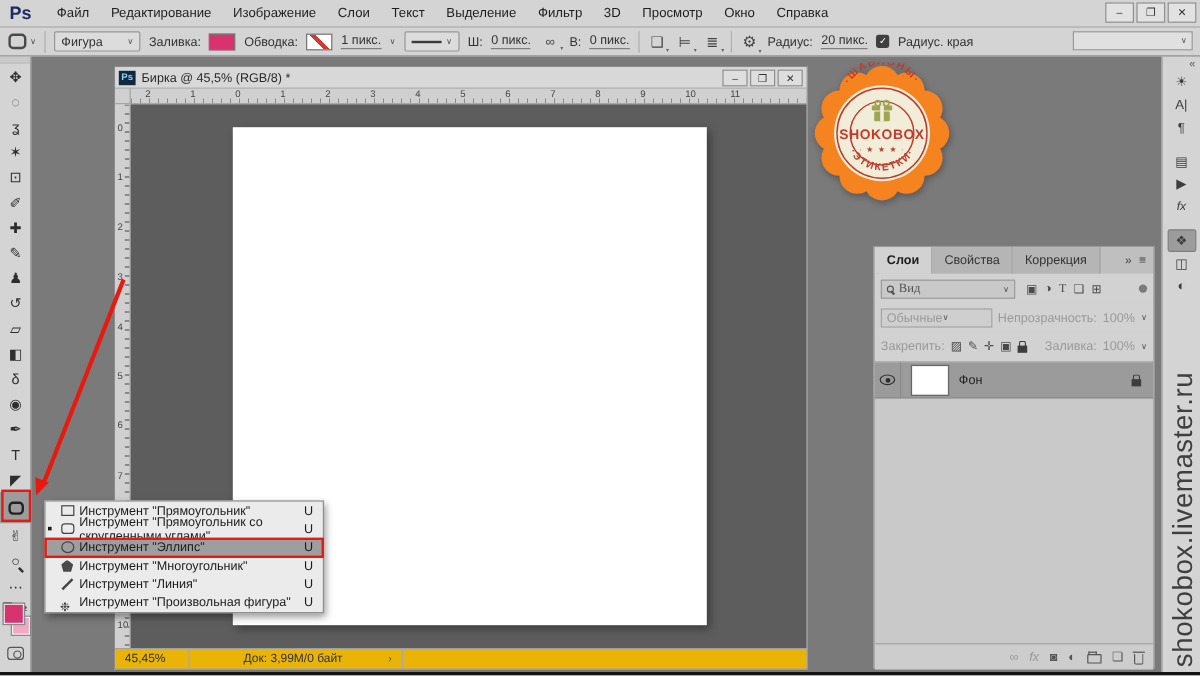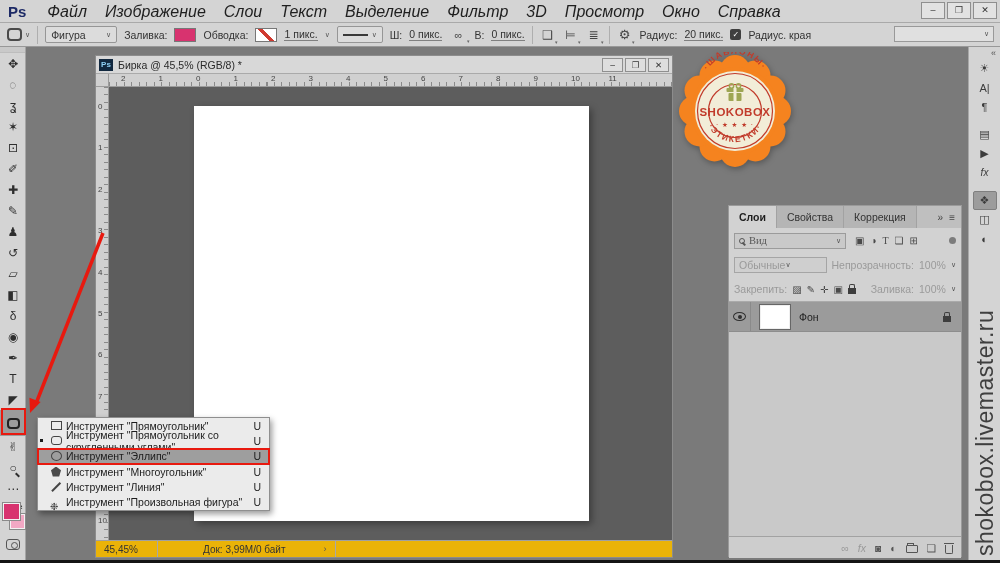--- a/index.html
+++ b/index.html
@@ -5,21 +5,21 @@
   * { margin:0; padding:0; box-sizing:border-box; }
   html,body { width:1000px; height:563px; overflow:hidden; }
   body { font-family:"Liberation Sans","DejaVu Sans",sans-serif; }
   #app { position:relative; width:1000px; height:563px; background:#7a7a7a; overflow:hidden; }
 
   
   .menubar { position:absolute; left:0; top:0; width:1000px; height:23px; background:#d4d4d4;
              border-bottom:1px solid #a9a9a9; display:flex; align-items:center; z-index:30; }
   .ps-logo { font-weight:bold; font-size:15px; color:#1d2a66; margin:0 12px 0 8px; }
   .menus { display:flex; align-items:center; height:100%; }
-  .menu-item { font-size:16px; color:#1f1f1f; padding:0 9px; line-height:23px; cursor:default;font-style:italic; }
+  .menu-item { font-size:11px; color:#1f1f1f; padding:0 9px; line-height:23px; cursor:default; }
   .win-controls { position:absolute; right:3px; top:2px; display:flex; gap:2px; }
   .win-btn { width:24px; height:17px; border:1px solid #8f8f8f; background:#e2e2e2;
              font-size:9px; color:#333; text-align:center; line-height:15px; }
 
   
   .optionsbar { position:absolute; left:0; top:23px; width:1000px; height:24px; background:#d4d4d4;
                 border-bottom:1px solid #989898; display:flex; align-items:center; gap:7px;
                 padding-left:7px; font-size:10.5px; color:#333; z-index:30; }
   .ob-sep { width:1px; height:18px; background:#aeaeae; }
   .tool-preview { display:flex; align-items:center; gap:3px; }
@@ -194,20 +194,21 @@
 </head>
 <body>
 
 <div id="app" data-name="photoshop-app">
 
   <div class="menubar" data-name="menu-bar">
     <span class="ps-logo" data-name="ps-logo">Ps</span>
     <div class="menus" data-name="menu-items">
 
     <span class="menu-item" data-name="menu-item">Файл</span>
+        <span class="menu-item" data-name="menu-item">Редактирование</span>
         <span class="menu-item" data-name="menu-item">Изображение</span>
         <span class="menu-item" data-name="menu-item">Слои</span>
         <span class="menu-item" data-name="menu-item">Текст</span>
         <span class="menu-item" data-name="menu-item">Выделение</span>
         <span class="menu-item" data-name="menu-item">Фильтр</span>
         <span class="menu-item" data-name="menu-item">3D</span>
         <span class="menu-item" data-name="menu-item">Просмотр</span>
         <span class="menu-item" data-name="menu-item">Окно</span>
         <span class="menu-item" data-name="menu-item">Справка</span>
       </div>

